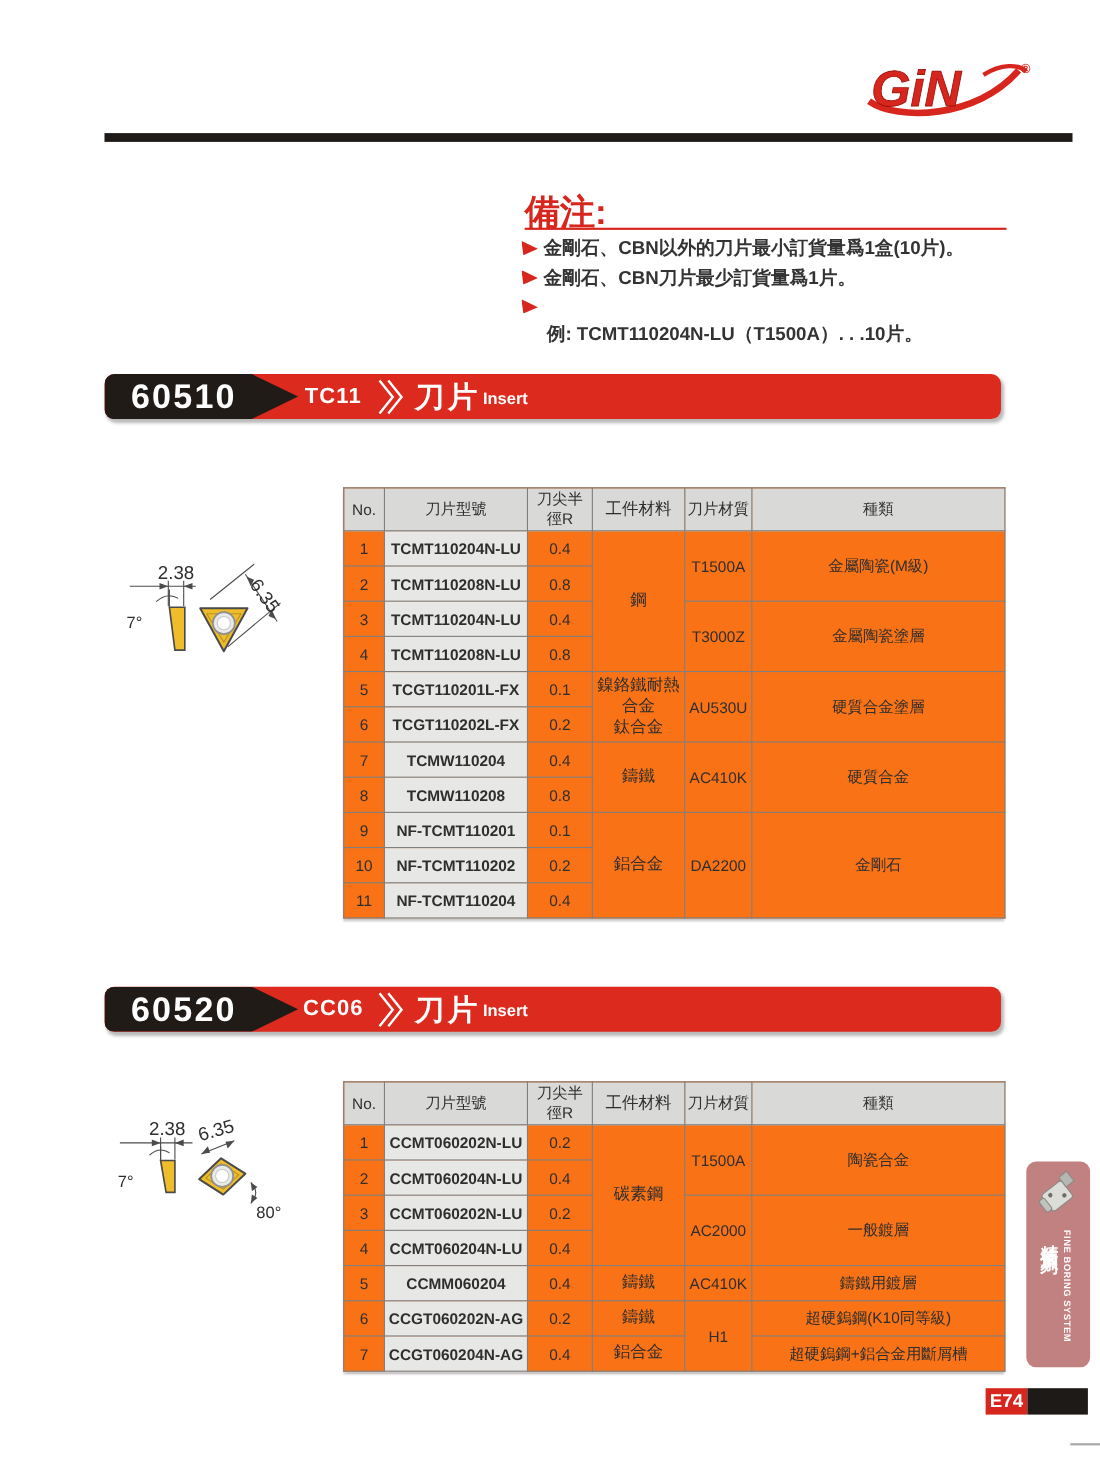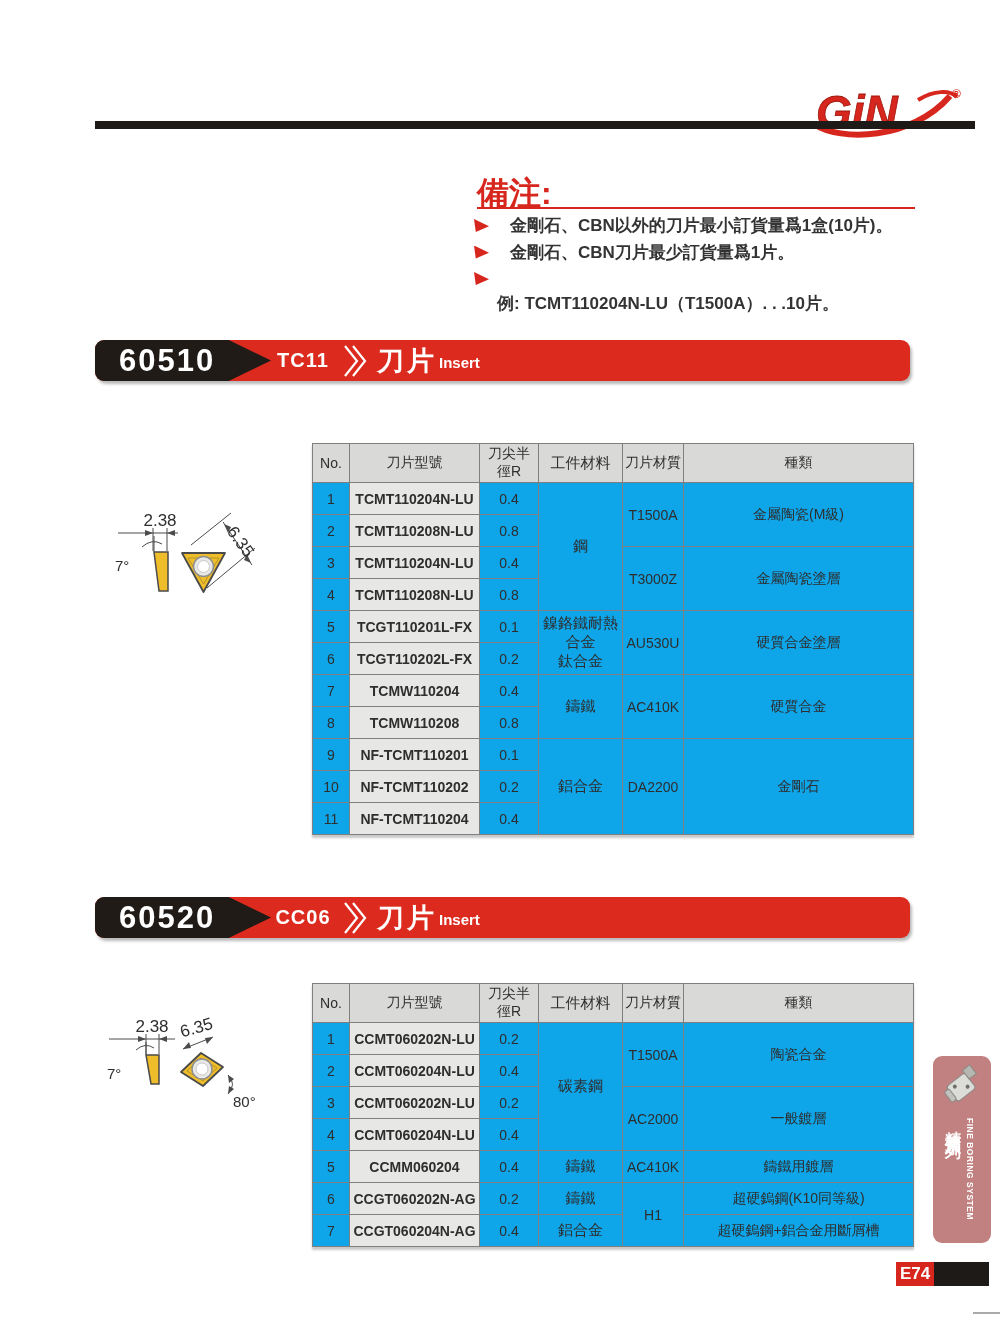--- a/index.html
+++ b/index.html
@@ -1,46 +1,46 @@
 <!DOCTYPE html>
 <html><head>
 <meta charset="utf-8">
 <style>
   html,body{margin:0;padding:0;background:#ffffff;}
   .page{position:relative;width:1000px;height:1338px;background:#ffffff;overflow:hidden;
         font-family:"Liberation Sans","DejaVu Sans",sans-serif;color:#2e2e2e;}
 
   
-  .logo{position:absolute;left:800px;top:52px;margin-top:32px;}
+  .logo{position:absolute;left:776px;top:52px;}
   .top-rule{position:absolute;left:95px;top:121px;width:880px;height:8px;background:#1e1a17;}
 
   
   .notes-title{position:absolute;left:477px;top:172px;font-size:32px;font-weight:bold;color:#d7261d;}
   .notes-underline{position:absolute;left:477px;top:207px;width:438px;height:2px;background:#d7261d;}
   .notes-list{position:absolute;left:474px;top:216px;width:470px;}
-  .note-item{display:flex;align-items:flex-start;gap:21px;font-size:17px;font-weight:600;color:#333;margin-bottom:7px;line-height:1.15;}
+  .note-item{display:flex;align-items:flex-start;gap:5px;font-size:17px;font-weight:600;color:#333;margin-bottom:7px;line-height:1.15;}
   .tri{flex:0 0 auto;width:15px;height:13px;background:#d7261d;clip-path:polygon(0 0,100% 55%,12% 100%);margin-top:3px;}
   .note-example{margin-left:23px;font-size:17px;font-weight:600;color:#333;}
 
   
   .banner{position:absolute;left:95px;width:815px;height:41px;background:#dd2a1e;border-radius:9px;
           box-shadow:2px 3px 3px rgba(100,100,100,.45);}
   .banner .idbox{position:absolute;left:0;top:0;height:41px;width:176px;background:#211b17;
           clip-path:polygon(0 0,76% 0,100% 50%,76% 100%,0 100%);border-radius:9px 0 0 9px;
           color:#fff;font-size:31px;font-weight:bold;letter-spacing:2px;
           display:flex;align-items:center;padding-left:24px;box-sizing:border-box;}
   .banner .code{position:absolute;left:168px;top:0;width:80px;height:41px;display:flex;align-items:center;justify-content:center;
           color:#fff;font-weight:bold;font-size:20px;letter-spacing:1px;}
   .banner .chev{position:absolute;left:247px;top:4px;}
   .banner .t-zh{position:absolute;left:282px;top:3px;color:#fff;font-weight:bold;font-size:27px;letter-spacing:3px;}
   .banner .t-en{position:absolute;left:344px;top:14px;color:#fff;font-weight:bold;font-size:15px;}
 
   
   table.spec{position:absolute;left:312px;border-collapse:collapse;table-layout:fixed;width:601px;
-             box-shadow:0 3px 2px #c9c9c9;background:#0ea5e9;}
+             box-shadow:0 3px 2px #c9c9c9;background:#f97316;}
   table.spec th,table.spec td{border:1px solid #7f7f7f;text-align:center;vertical-align:middle;
              font-size:14px;color:#2e2e2e;padding:1px 2px;box-sizing:border-box;}
   table.spec th{background:#d9d9d7;font-weight:normal;height:34px;}
   table.spec td{height:32px;}
   table.spec td.c1{background:#e7e7e5;font-weight:bold;}
   table.spec .c3{font-size:15px;line-height:1.25;white-space:pre-line;}
   #table-60510{top:443px;} #table-60520{top:983px;}
 
   
   .diagram{position:absolute;left:95px;}

